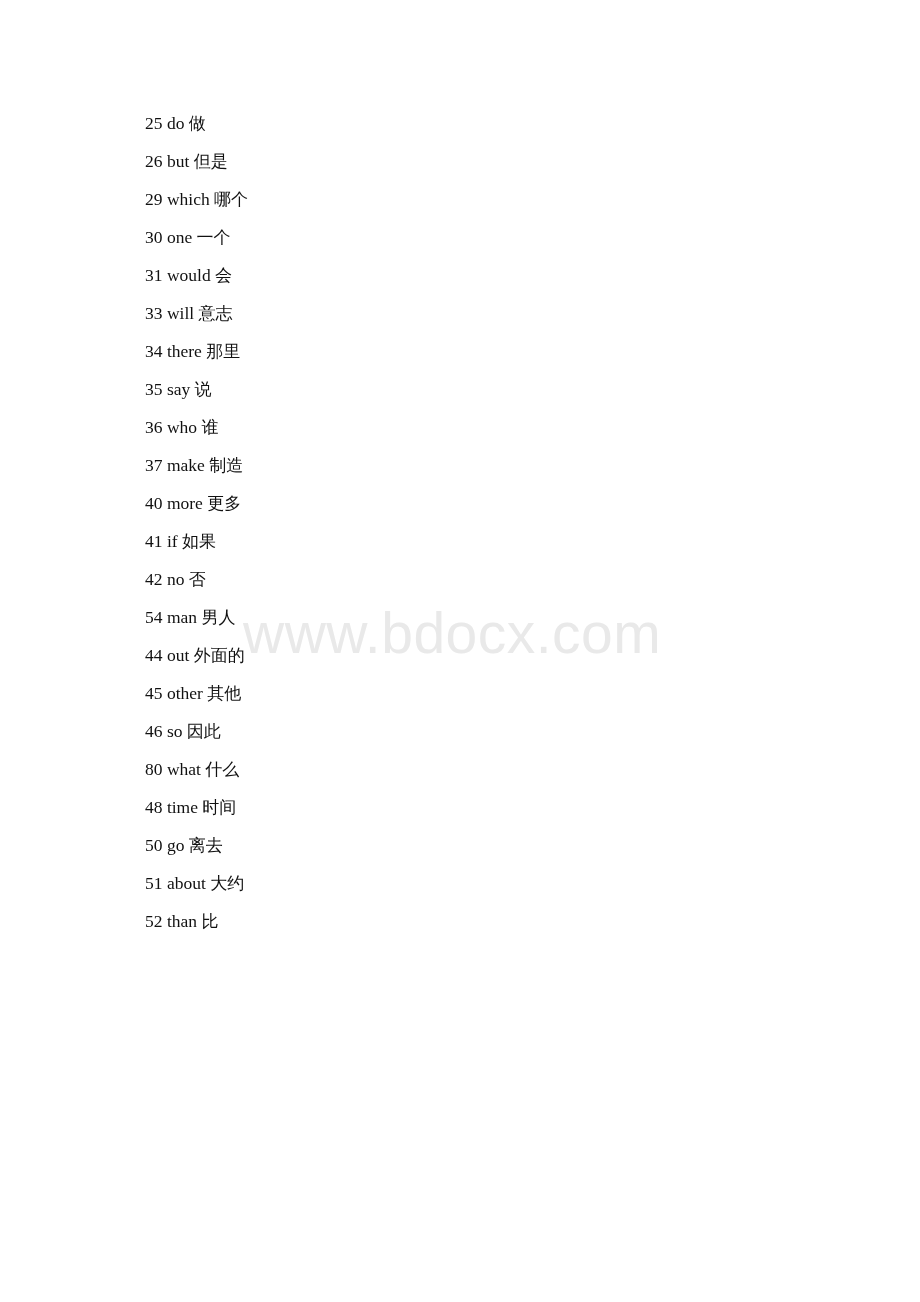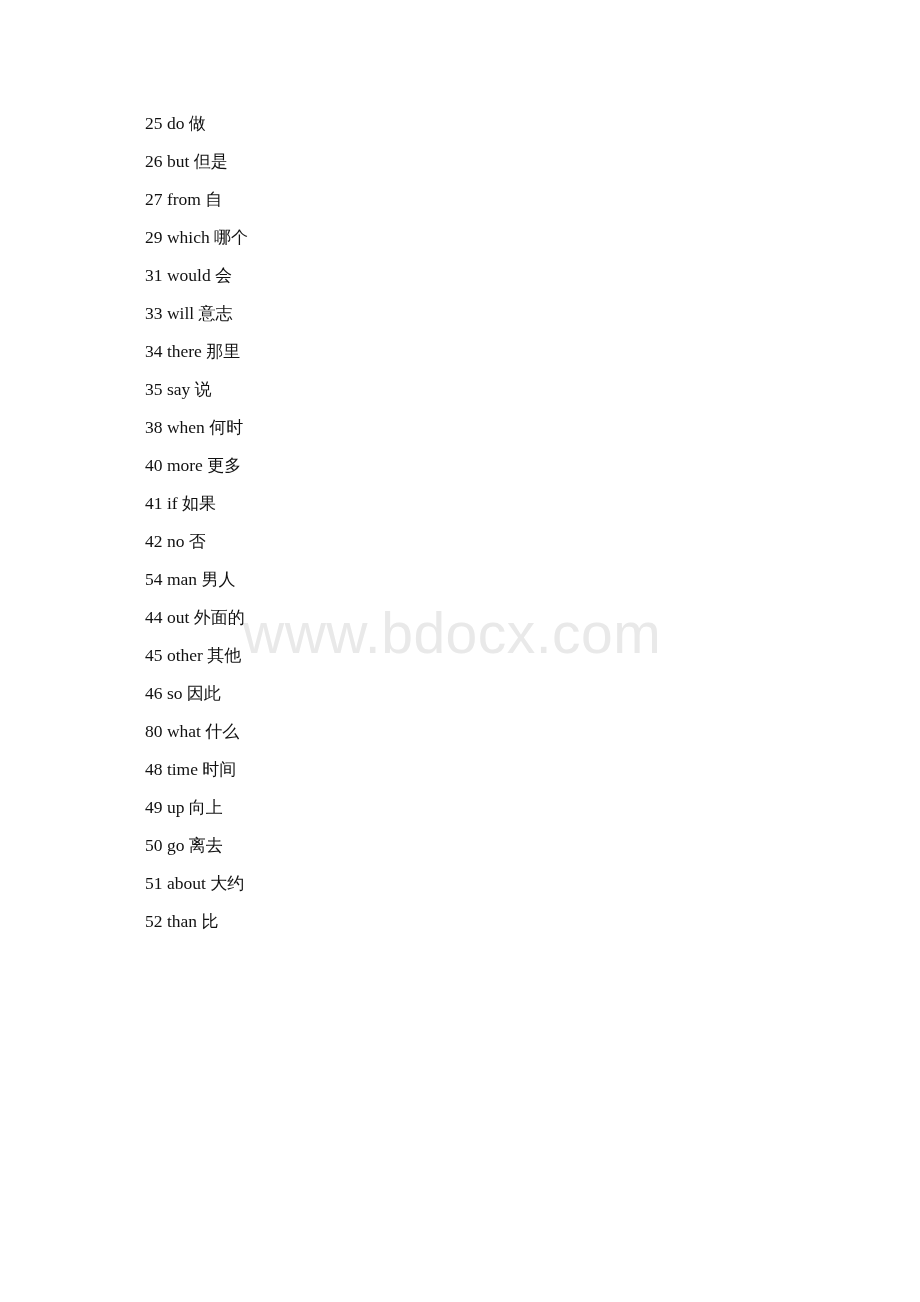--- a/index.html
+++ b/index.html
@@ -70,35 +70,35 @@
 <body>
 
 <div class="page">
 
   <div class="watermark">www.bdocx.com</div>
 
   <div class="content">
 
   <div class="entry"><span class="num">25</span> <span class="word">do</span> <span class="cn">做</span></div>
       <div class="entry"><span class="num">26</span> <span class="word">but</span> <span class="cn">但是</span></div>
-      <div class="entry"><span class="num">27</span> <span class="word">from</span> <span class="cn">自</span></div>
       <div class="entry"><span class="num">29</span> <span class="word">which</span> <span class="cn">哪个</span></div>
+      <div class="entry"><span class="num">30</span> <span class="word">one</span> <span class="cn">一个</span></div>
       <div class="entry"><span class="num">31</span> <span class="word">would</span> <span class="cn">会</span></div>
       <div class="entry"><span class="num">33</span> <span class="word">will</span> <span class="cn">意志</span></div>
       <div class="entry"><span class="num">34</span> <span class="word">there</span> <span class="cn">那里</span></div>
       <div class="entry"><span class="num">35</span> <span class="word">say</span> <span class="cn">说</span></div>
-      <div class="entry"><span class="num">38</span> <span class="word">when</span> <span class="cn">何时</span></div>
+      <div class="entry"><span class="num">36</span> <span class="word">who</span> <span class="cn">谁</span></div>
+      <div class="entry"><span class="num">37</span> <span class="word">make</span> <span class="cn">制造</span></div>
       <div class="entry"><span class="num">40</span> <span class="word">more</span> <span class="cn">更多</span></div>
       <div class="entry"><span class="num">41</span> <span class="word">if</span> <span class="cn">如果</span></div>
       <div class="entry"><span class="num">42</span> <span class="word">no</span> <span class="cn">否</span></div>
       <div class="entry"><span class="num">54</span> <span class="word">man</span> <span class="cn">男人</span></div>
       <div class="entry"><span class="num">44</span> <span class="word">out</span> <span class="cn">外面的</span></div>
       <div class="entry"><span class="num">45</span> <span class="word">other</span> <span class="cn">其他</span></div>
       <div class="entry"><span class="num">46</span> <span class="word">so</span> <span class="cn">因此</span></div>
       <div class="entry"><span class="num">80</span> <span class="word">what</span> <span class="cn">什么</span></div>
       <div class="entry"><span class="num">48</span> <span class="word">time</span> <span class="cn">时间</span></div>
-      <div class="entry"><span class="num">49</span> <span class="word">up</span> <span class="cn">向上</span></div>
       <div class="entry"><span class="num">50</span> <span class="word">go</span> <span class="cn">离去</span></div>
       <div class="entry"><span class="num">51</span> <span class="word">about</span> <span class="cn">大约</span></div>
       <div class="entry"><span class="num">52</span> <span class="word">than</span> <span class="cn">比</span></div>
     </div>
 
 </div>
 
 </body></html>

